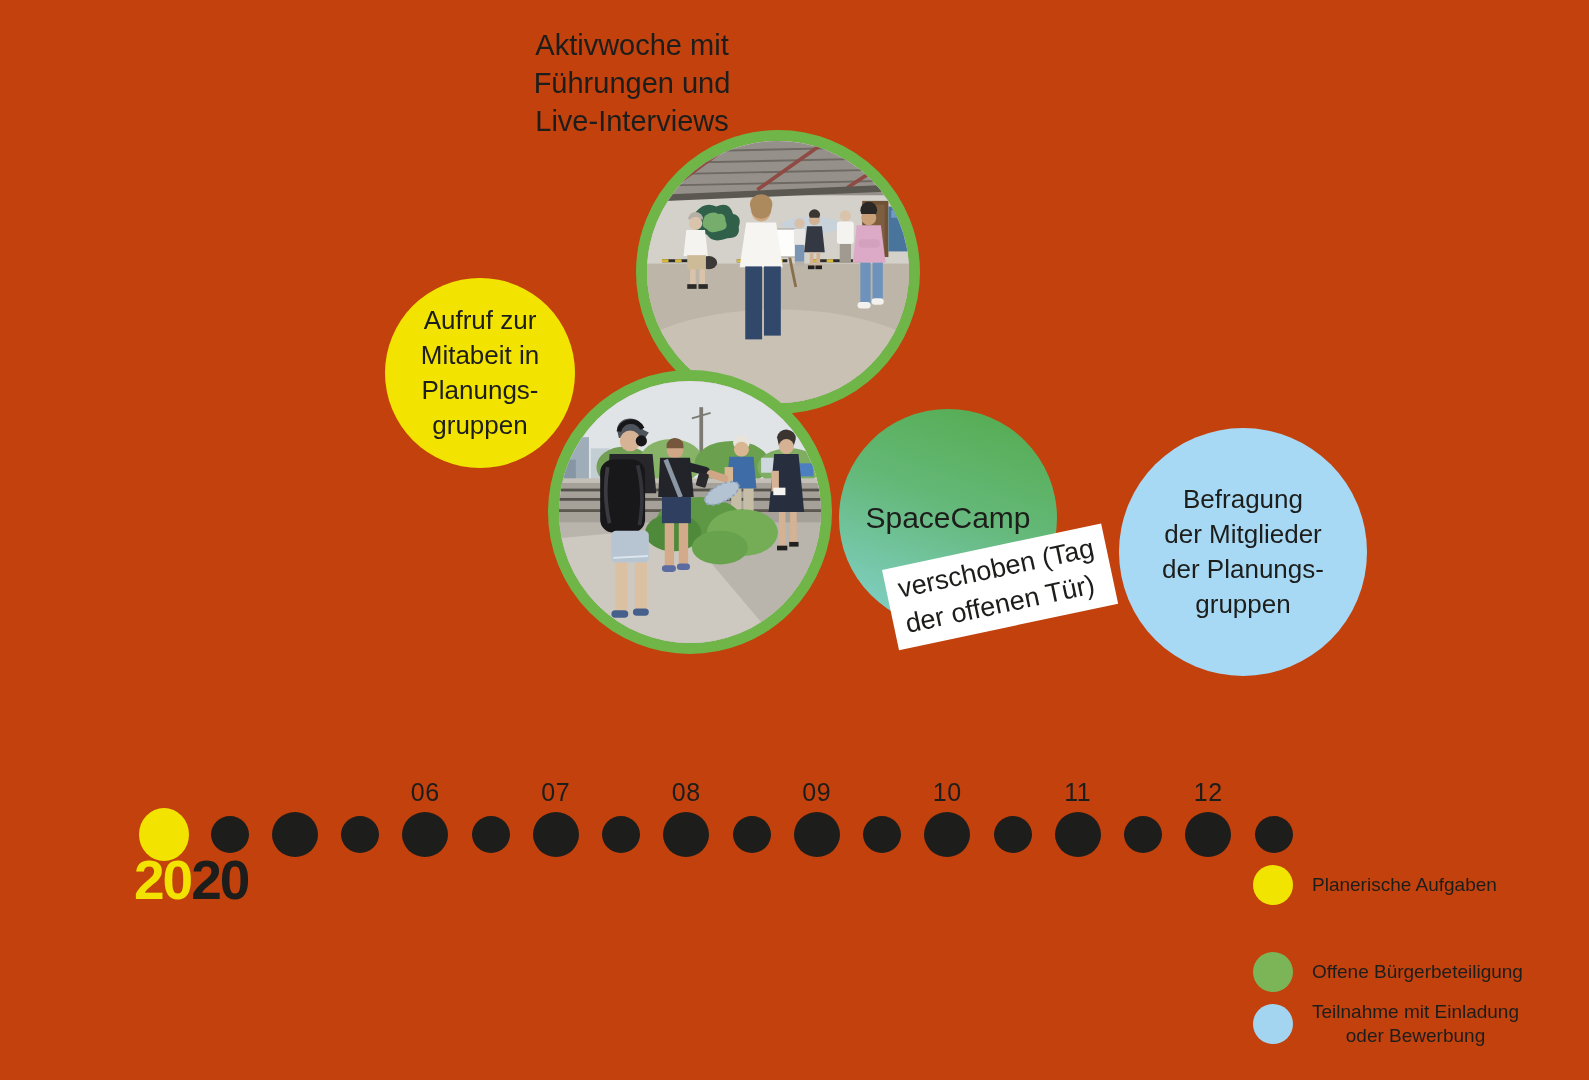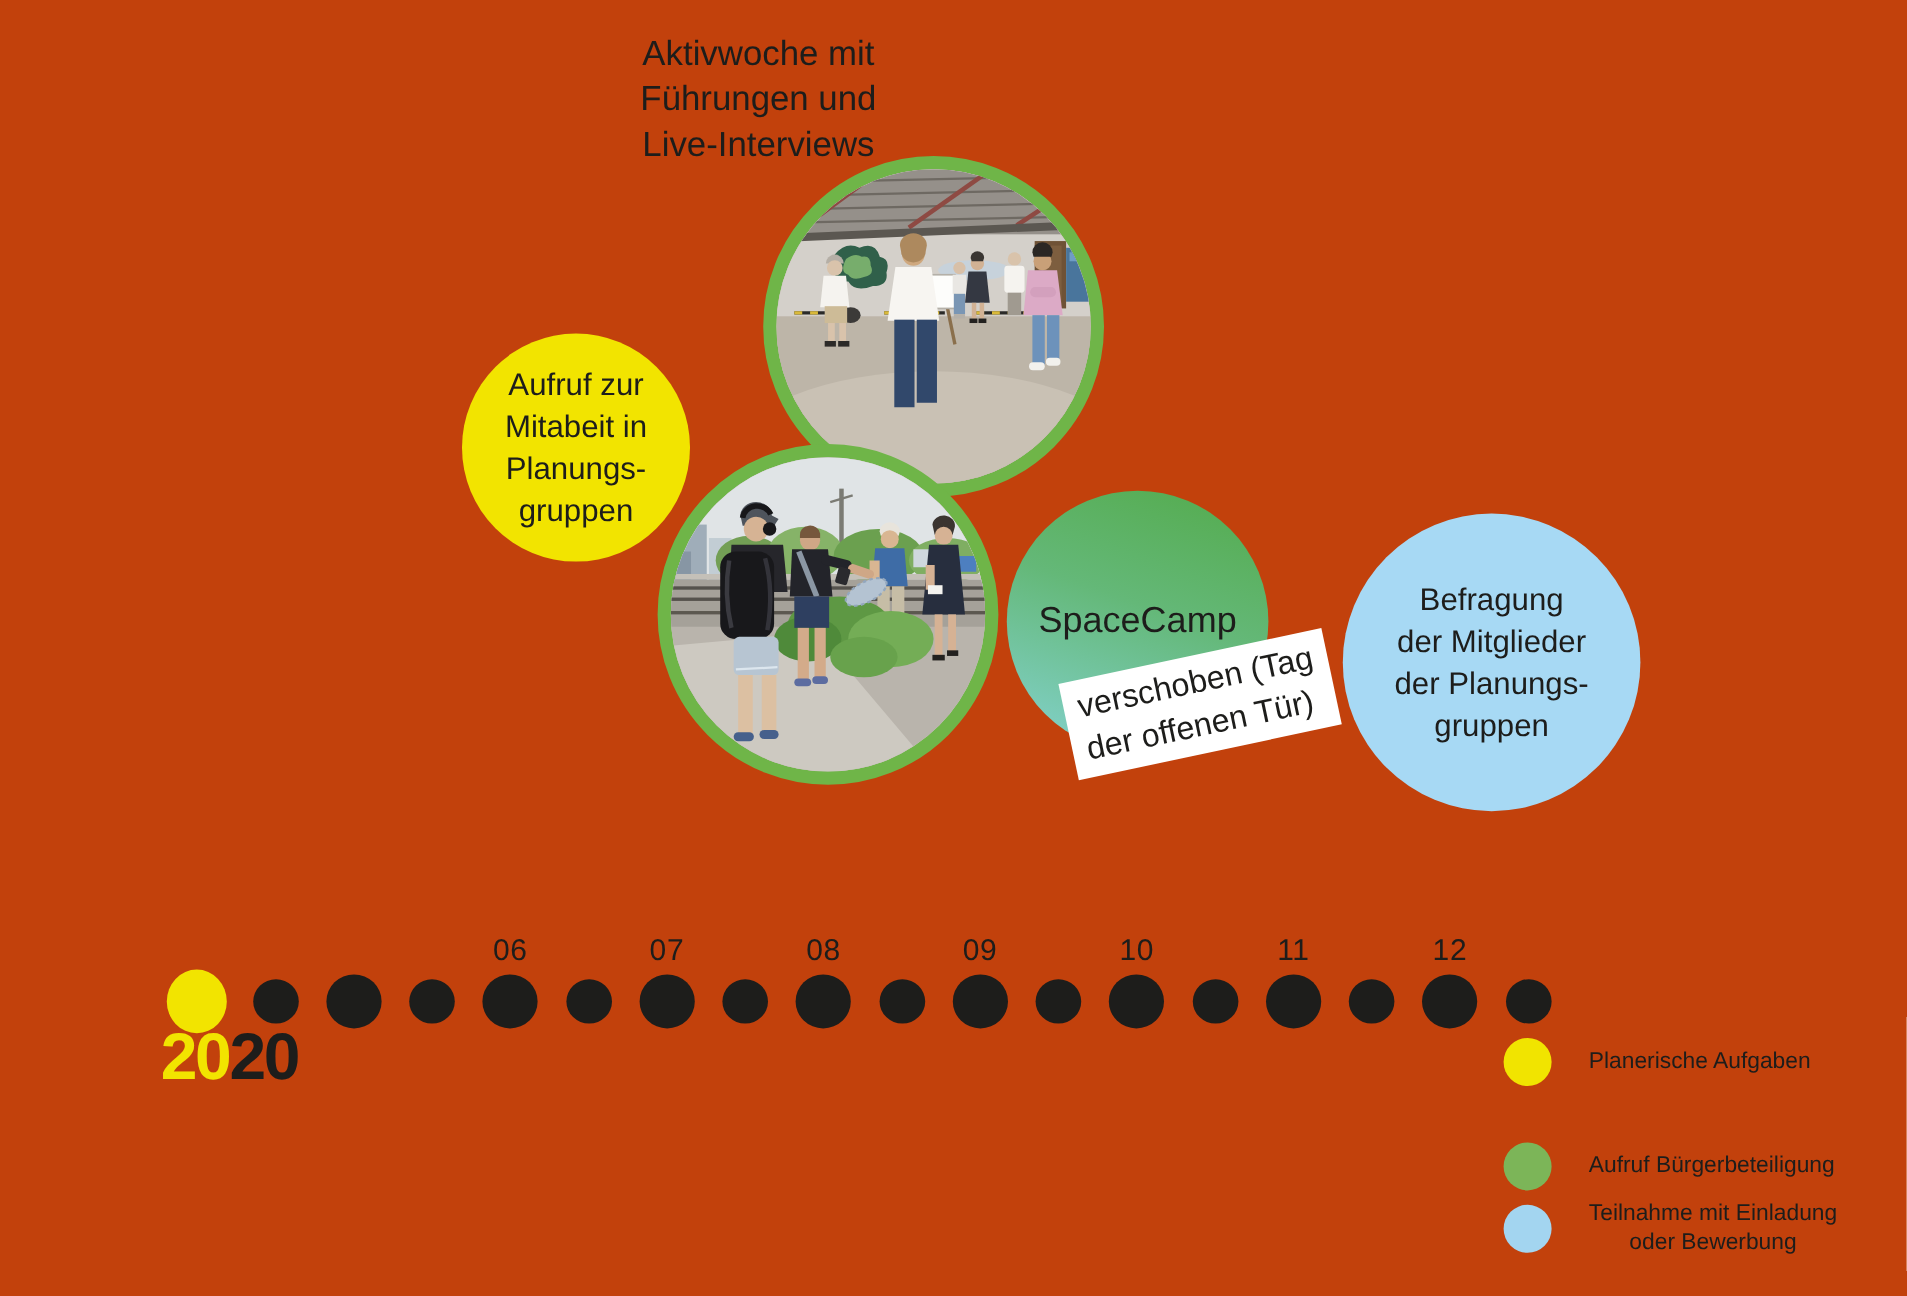--- a/index.html
+++ b/index.html
@@ -56,21 +56,21 @@
   .tl-month{
     position:absolute;top:778px;transform:translateX(-50%);
     font-size:25px;font-weight:500;letter-spacing:0.5px;
   }
   .year{
     position:absolute;left:134px;top:853px;font-size:55px;font-weight:800;
     letter-spacing:-2px;line-height:1;
   }
   .year .y1{color:var(--yellow);}
   .year .y2{color:var(--ink);}
-  .legend-row{position:absolute;left:1253px;display:flex;align-items:center;gap:31px;}
+  .legend-row{position:absolute;left:1253px;display:flex;align-items:center;gap:19px;}
   .legend-dot{width:40px;height:40px;border-radius:50%;flex:0 0 auto;}
   .legend-label{font-size:19px;line-height:24px;white-space:pre-line;}
   .lr-1{top:865px;}.lr-2{top:908px;}.lr-3{top:952px;}.lr-4{top:1000px;text-align:center;}
 </style>
 </head>
 <body>
 
 <div class="canvas">
 
   <div class="caption">Aktivwoche mit
@@ -307,21 +307,21 @@
     </div>
 
   <div class="year"><span class="y1">20</span><span class="y2">20</span></div>
 
   <div class="legend-row lr-1">
     <span class="legend-dot" style="background: rgb(241, 228, 0);"></span>
     <span class="legend-label">Planerische Aufgaben</span>
   </div>
   <div class="legend-row lr-3">
     <span class="legend-dot" style="background: rgb(124, 181, 88);"></span>
-    <span class="legend-label">Aufruf Bürgerbeteiligung</span>
+    <span class="legend-label">Offene Bürgerbeteiligung</span>
   </div>
   <div class="legend-row lr-4">
     <span class="legend-dot" style="background: rgb(163, 213, 240);"></span>
     <span class="legend-label">Teilnahme mit Einladung
 oder Bewerbung</span>
   </div>
 
 </div>
 
 </body></html>

